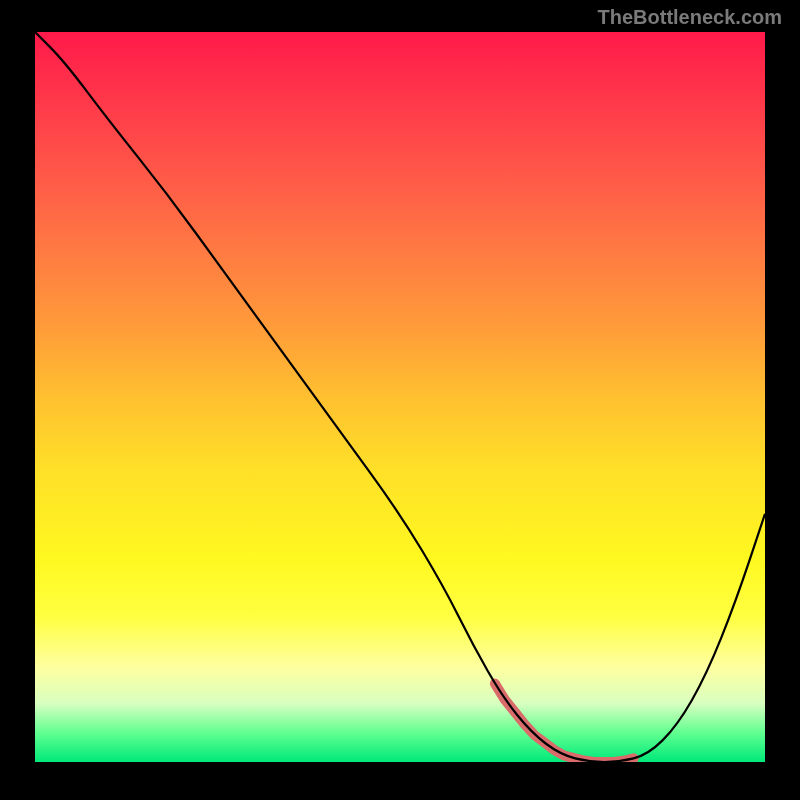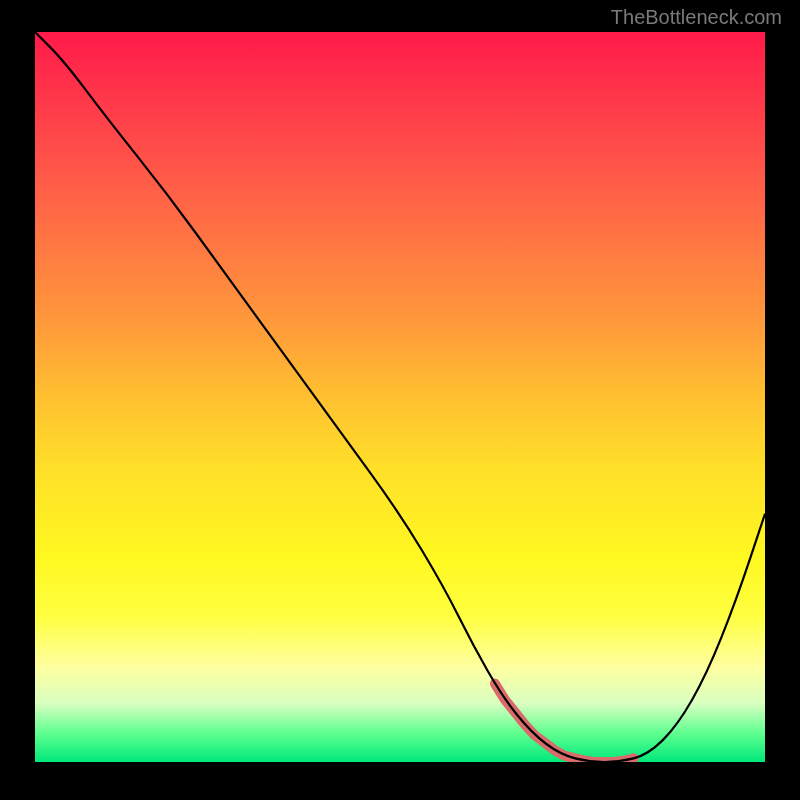--- a/index.html
+++ b/index.html
@@ -9,21 +9,21 @@
     background: #000;
     position: relative;
     font-family: Arial, sans-serif;
   }
   .attribution {
     position: absolute;
     top: 6px;
     right: 18px;
     color: #7a7a7a;
     font-size: 20px;
-    font-weight: 400;
+    font-weight: 700;
     z-index: 10;
   }
   .plot-area {
     position: absolute;
     left: 35px;
     top: 32px;
     width: 730px;
     height: 730px;
   }
   .gradient-bg {

